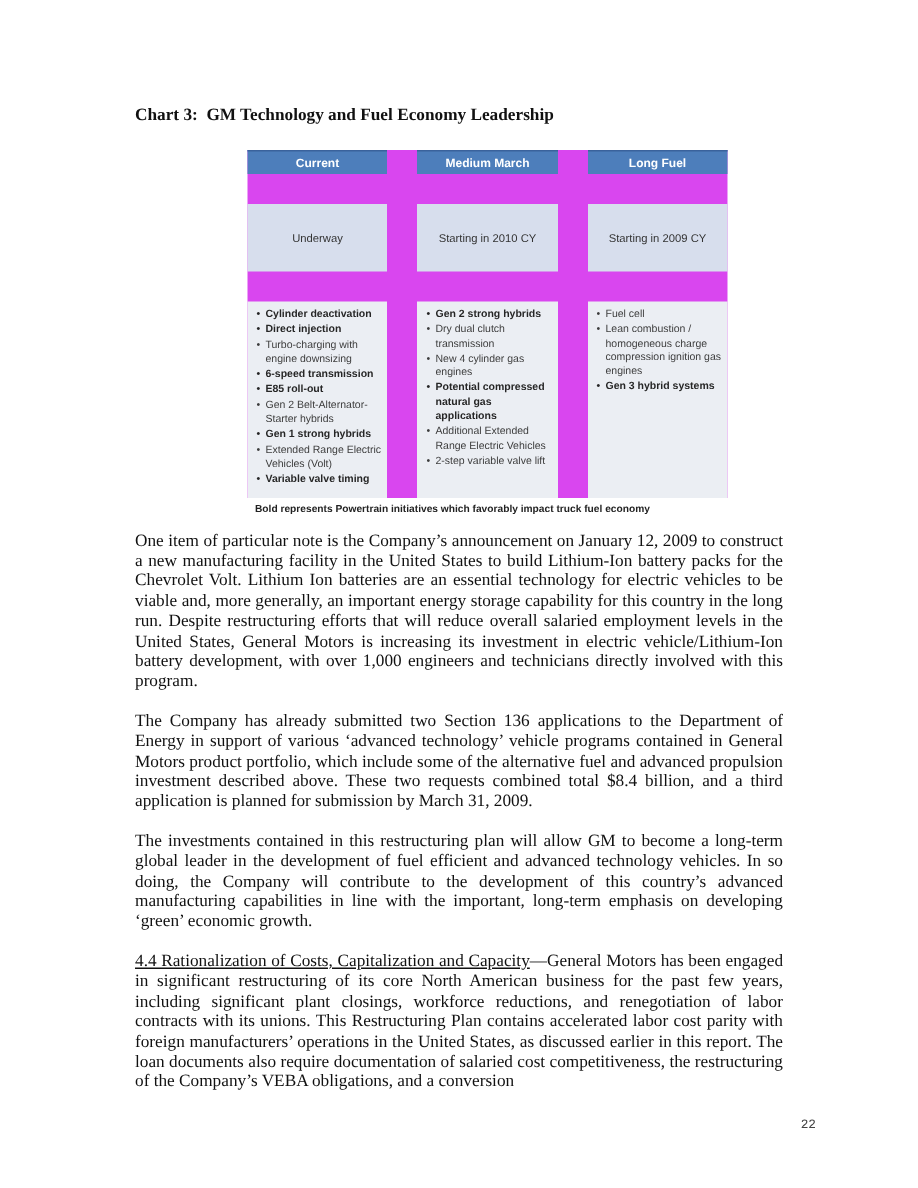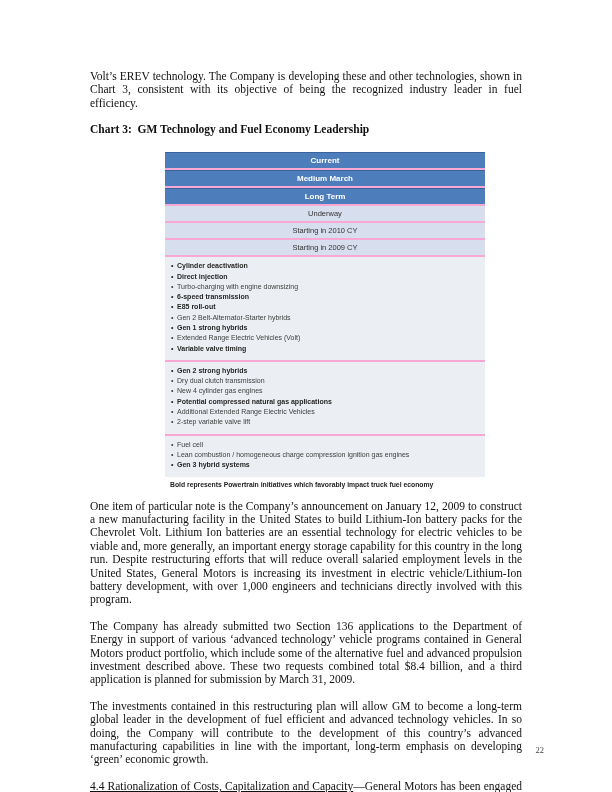--- a/index.html
+++ b/index.html
@@ -33,40 +33,40 @@
     font-size: 11.5px;
     font-weight: bold;
     margin: 1px 0 17px 0;
   }
   .table-wrap {
     width: 320px;
     margin: 0 0 12px 75px;
   }
   .tech-table {
     display: grid;
-    grid-template-columns: 1fr;
-    gap: 2px;
-    background: #f9a8d4;
+    grid-template-columns: 1fr 1fr 1fr;
+    gap: 20px;
+    background: #d946ef;
   }
   .cell { font-family: "Liberation Sans", sans-serif; }
   .cell.header {
     background: #4d7ebb;
     border-top: 1px solid #3a629c;
     color: #ffffff;
     font-weight: bold;
     font-size: 8px;
     text-align: center;
     padding: 3px 0 3px 0;
   }
   .cell.subheader {
     background: #d7deed;
     color: #333333;
     font-size: 7.5px;
     text-align: center;
-    padding: 3px 0;
+    padding: 18px 0;
   }
   .cell.bodycell {
     background: #ebeef3;
     padding: 4px 2px 6px 4px;
   }
   .cell.bodycell ul {
     margin: 0;
     padding: 0;
     list-style: none;
     font-size: 7px;
@@ -96,40 +96,39 @@
     margin: 4px 0 0 5px;
   }
   .section-title {
     font-weight: normal;
     text-decoration: underline;
   }
   .page-number {
     position: absolute;
     top: 745px;
     right: 68px;
-    font-family: Liberation Serif, serif;
+    font-family: Liberation Mono, monospace;
     font-size: 8.5px;
     color: #444444;
   }
 </style>
 </head>
 <body>
 
 <div class="page">
   <div class="content">
 
-    <p class="body-para">Volt’s EREV technology. The Company is developing these and other technologies, shown in Chart 3, consistent with its objective of being the recognized industry leader in fuel efficiency.</p>
 
     <p class="chart-heading">Chart 3:&nbsp; GM Technology and Fuel Economy Leadership</p>
 
     <div class="table-wrap">
       <div class="tech-table" id="tech-table">
           <div class="cell header">Current</div>
           <div class="cell header">Medium March</div>
-          <div class="cell header">Long Term</div>
+          <div class="cell header">Long Fuel</div>
           <div class="cell subheader">Underway</div>
           <div class="cell subheader">Starting in 2010 CY</div>
           <div class="cell subheader">Starting in 2009 CY</div>
           <div class="cell bodycell">
             <ul>
               <li class="b">Cylinder deactivation</li>
               <li class="b">Direct injection</li>
               <li>Turbo-charging with engine downsizing</li>
               <li class="b">6-speed transmission</li>
               <li class="b">E85 roll-out</li>

